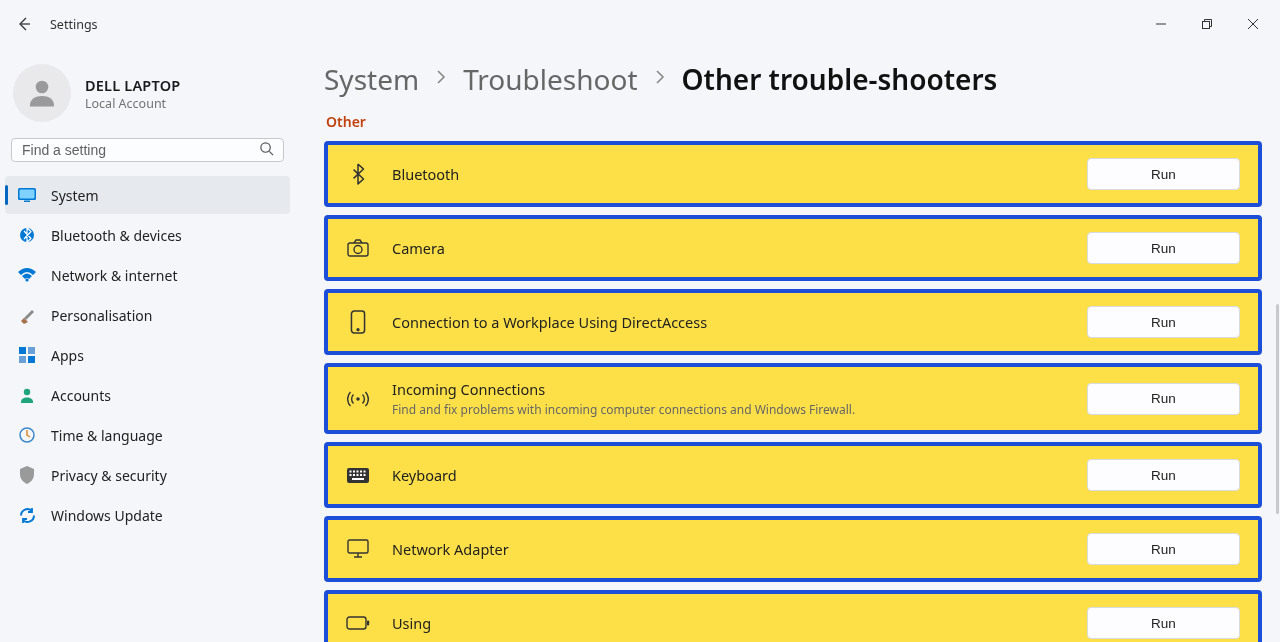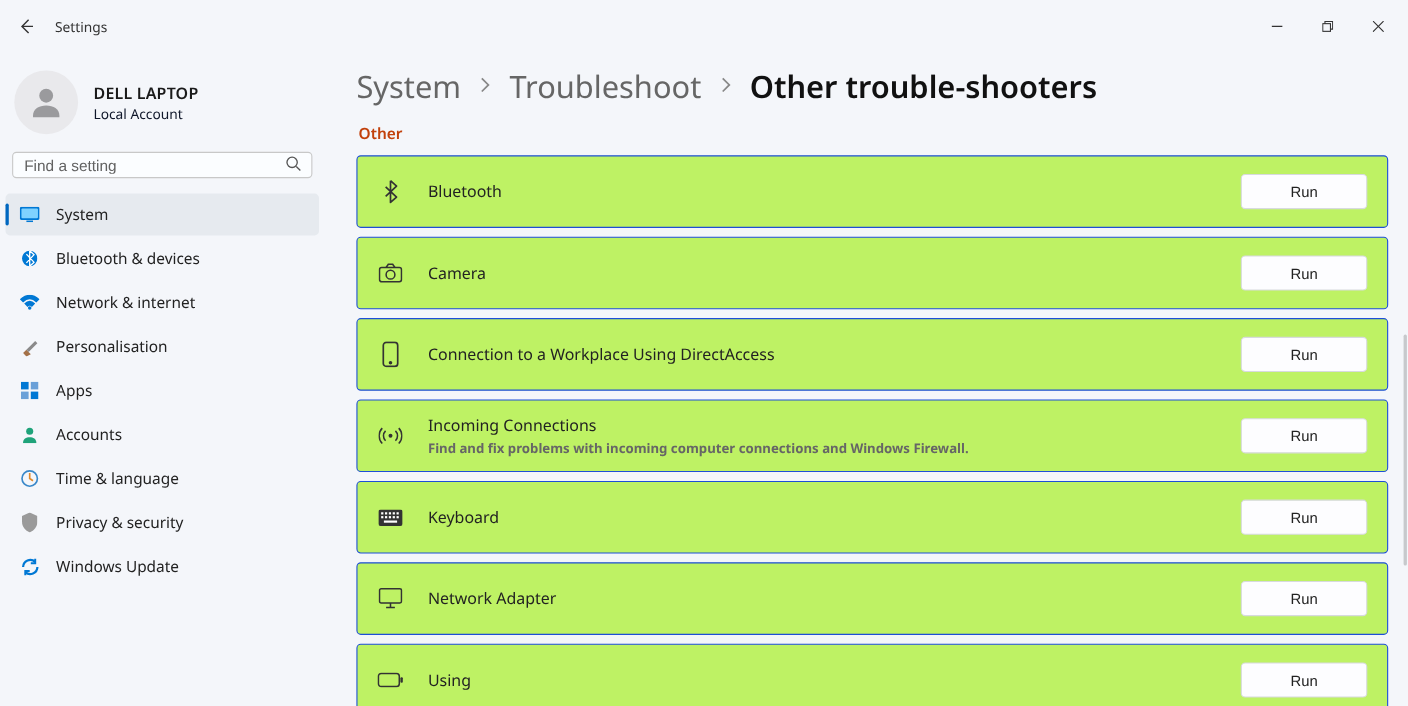--- a/index.html
+++ b/index.html
@@ -15,21 +15,21 @@
   
   .body-row { display: flex; height: calc(100% - 48px); }
   .sidebar { width: 300px; padding: 8px 6px 8px 1px; display: flex; flex-direction: column; }
   .content { flex: 1; padding: 8px 18px 24px 24px; overflow-y: auto; position: relative; }
 
   
   .user-block { display: flex; align-items: center; gap: 14px; padding: 8px 12px 16px 12px; }
   .avatar { width: 58px; height: 58px; border-radius: 50%; background: #e9e9ec; display: flex; align-items: center; justify-content: center; }
   .avatar svg { width: 36px; height: 36px; fill: #9a9a9d; }
   .user-name { font-weight: 600; font-size: 14.5px; letter-spacing: 0.2px; }
-  .user-sub { font-size: 12.5px; color: #0f172a; }
+  .user-sub { font-size: 12.5px; color: #737373; }
 
   
   .search-wrap { position: relative; margin: 0 10px 14px 10px; }
   .search-input { width: 100%; height: 24px; border: 1px solid #c8c8c8; border-radius: 4px; padding: 0 36px 0 10px; font-size: 14px; background: #fbfdff; color: #333; }
   .search-input::placeholder { color: #626262; }
   .search-icon { position: absolute; right: 10px; top: 50%; transform: translateY(-50%); pointer-events: none; }
 
   
   .nav { display: flex; flex-direction: column; gap: 2px; padding: 0 4px; }
   .nav-item { display: flex; align-items: center; gap: 14px; height: 38px; padding: 0 10px 0 12px; border-radius: 4px; font-size: 14px; cursor: pointer; position: relative; }
@@ -43,26 +43,26 @@
   .crumb { font-size: 28px; color: #666; cursor: pointer; }
   .crumb.current { color: #111; font-weight: 600; cursor: default; }
   .crumb-sep { color: #999; }
   .crumb-sep svg { width: 16px; height: 16px; }
 
   
   .section-title { font-size: 14px; font-weight: 600; color: #c2410c; margin: 4px 0 10px 2px; }
 
   
   .card-list { display: flex; flex-direction: column; gap: 8px; }
-  .card { background: #bef264; border: 1px solid #1d4ed8; border-radius: 4px; min-height: 66px; display: flex; align-items: center; padding: 12px 18px; gap: 22px; box-shadow: 0 0 0 rgba(0,0,0,0); }
+  .card { background: #fde047; border: 4px solid #1d4ed8; border-radius: 4px; min-height: 66px; display: flex; align-items: center; padding: 12px 18px; gap: 22px; box-shadow: 0 0 0 rgba(0,0,0,0); }
   .card-icon { width: 24px; height: 24px; display: flex; align-items: center; justify-content: center; color: #333; flex-shrink: 0; }
   .card-text { flex: 1; }
   .card-title { font-size: 14.5px; color: #222; }
-  .card-sub { font-size: 12px; color: #666; margin-top: 2px; font-weight: bold; }
-  .run-btn { width: 115px; height: 32px; border: 1px solid #d7dade; background: #fdfdff; border-radius: 4px; font-size: 13.5px; color: #222; cursor: pointer; }
+  .card-sub { font-size: 12px; color: #666; margin-top: 2px; }
+  .run-btn { width: 153px; height: 32px; border: 1px solid #d7dade; background: #fdfdff; border-radius: 4px; font-size: 13.5px; color: #222; cursor: pointer; }
 
   
   .scroll-ind { position: absolute; right: 1px; top: 256px; width: 3px; height: 210px; background: #c7c9cc; border-radius: 2px; }
 
   
   .ic-blue { color:#0078d4; }
   .ic-teal { color:#00a884; }
   .ic-gray { color:#8a8a8a; }
 </style>
 </head>

